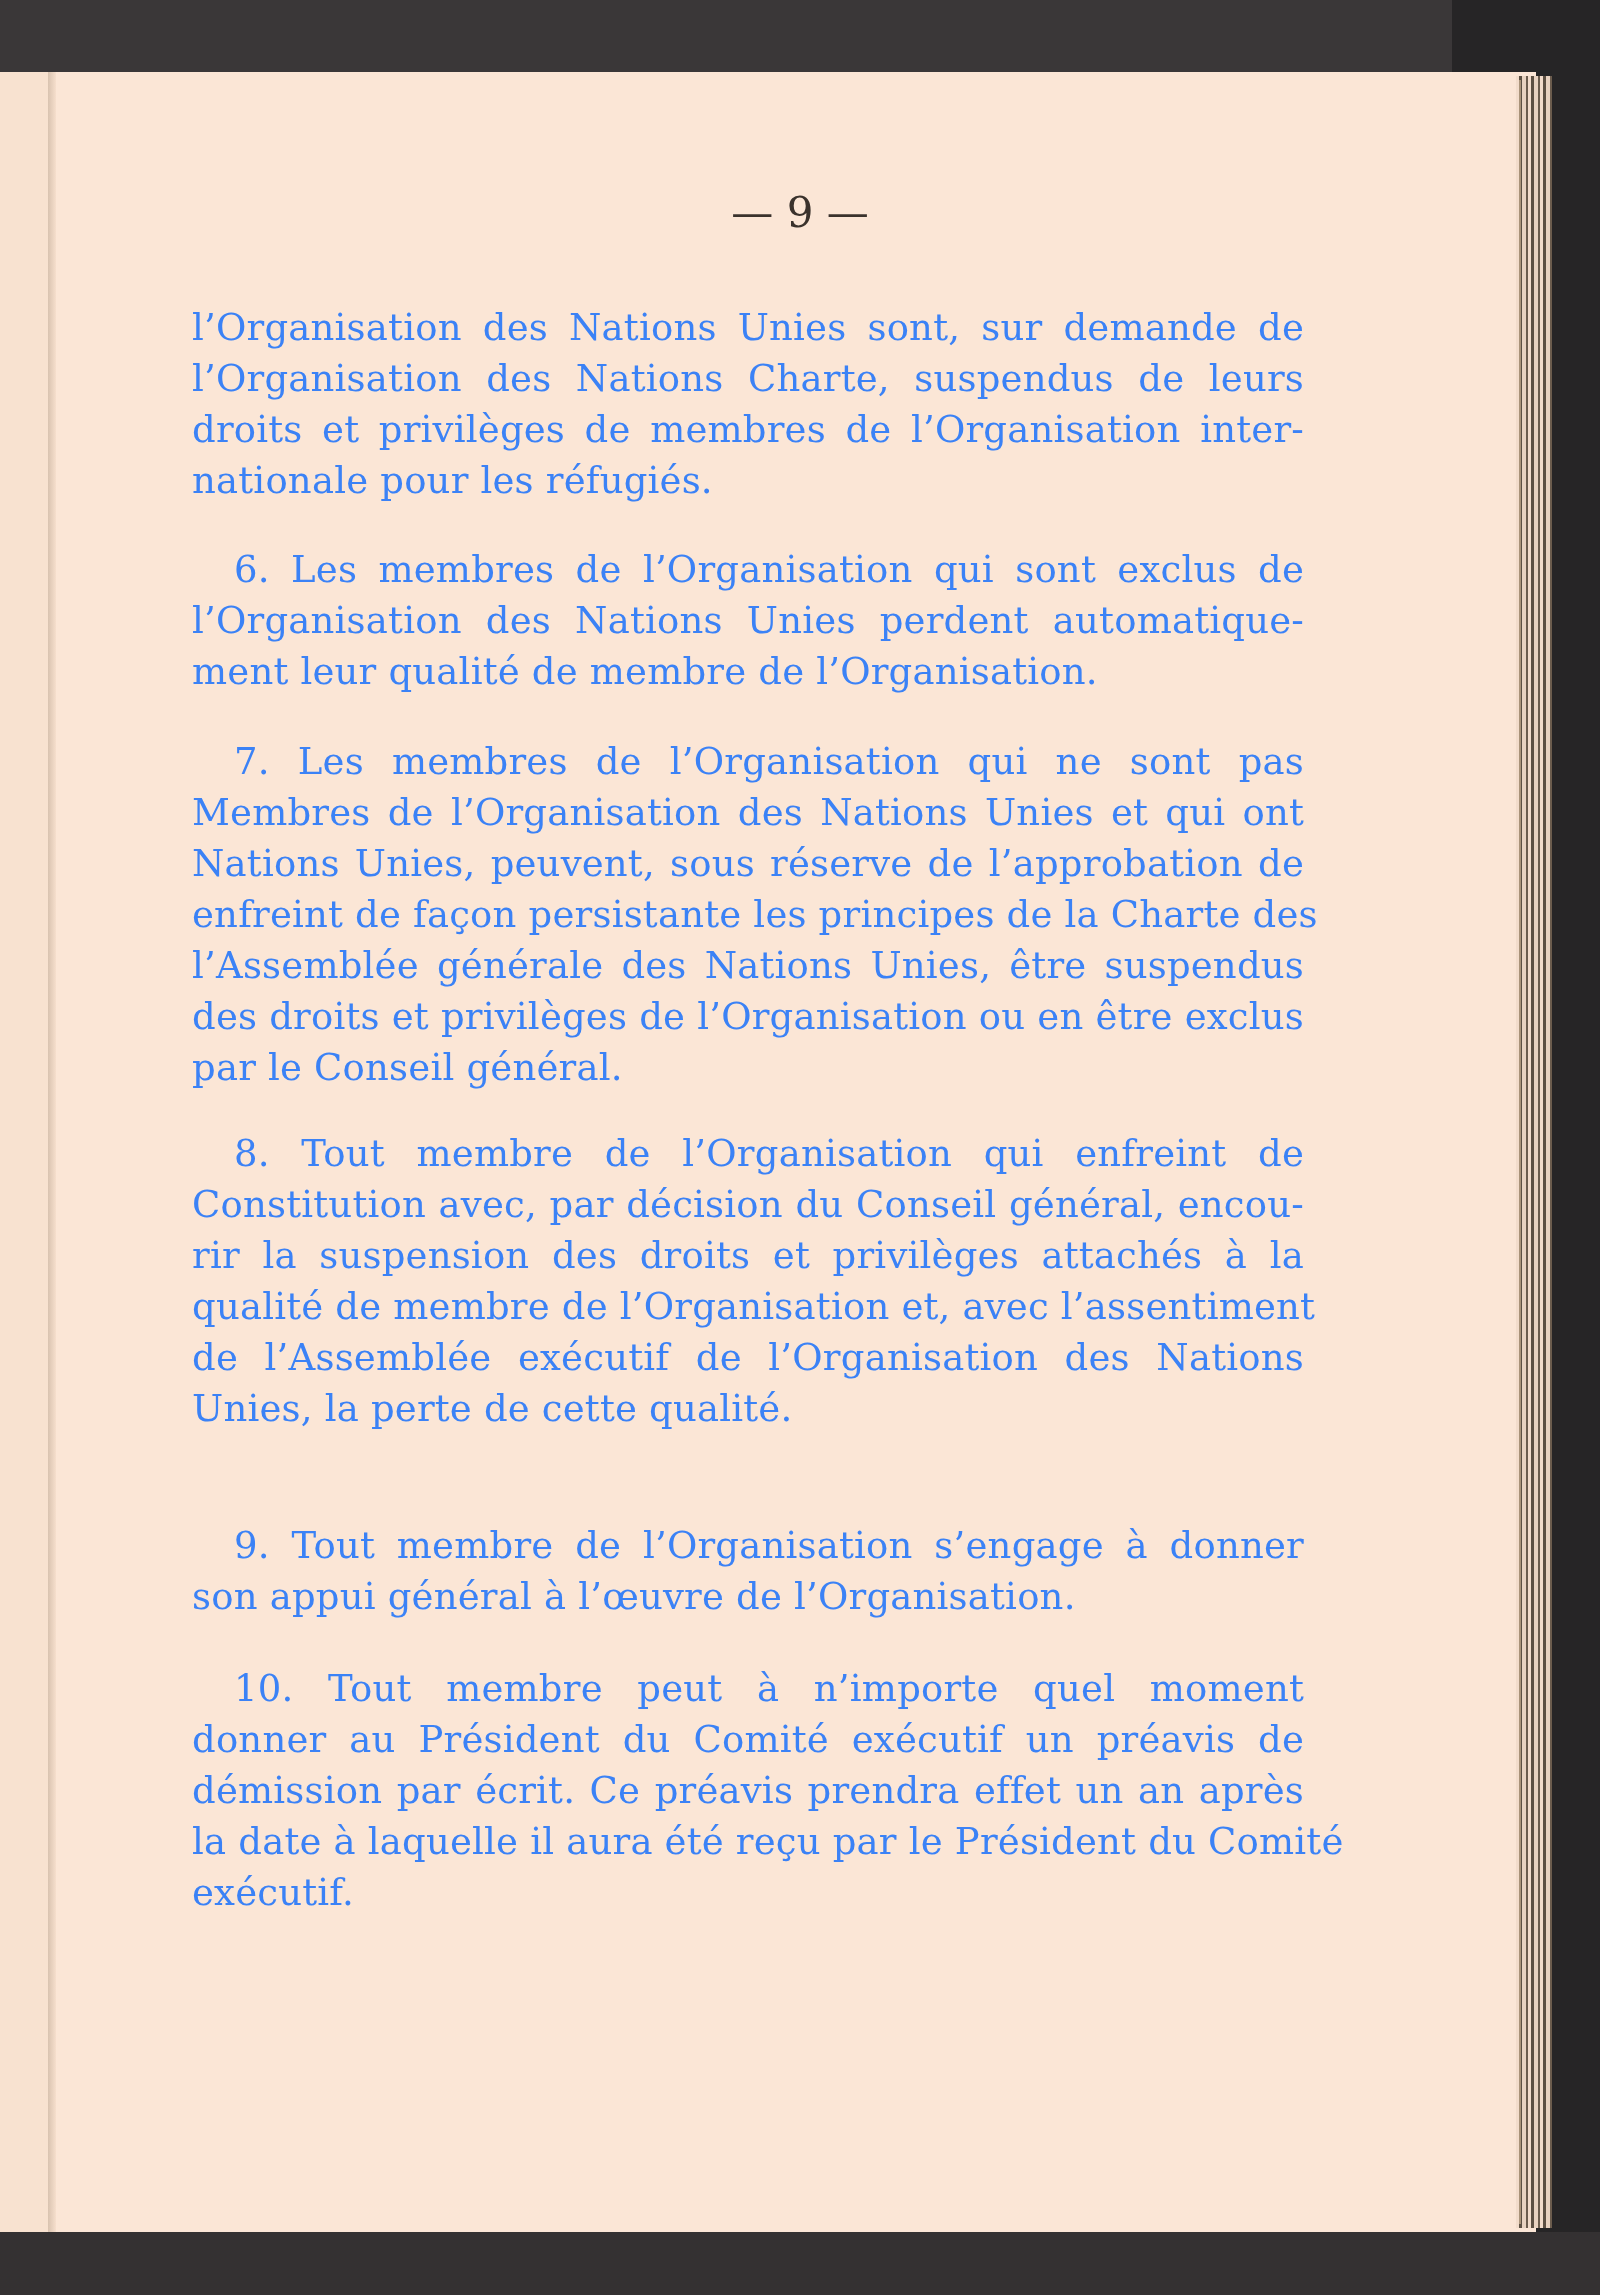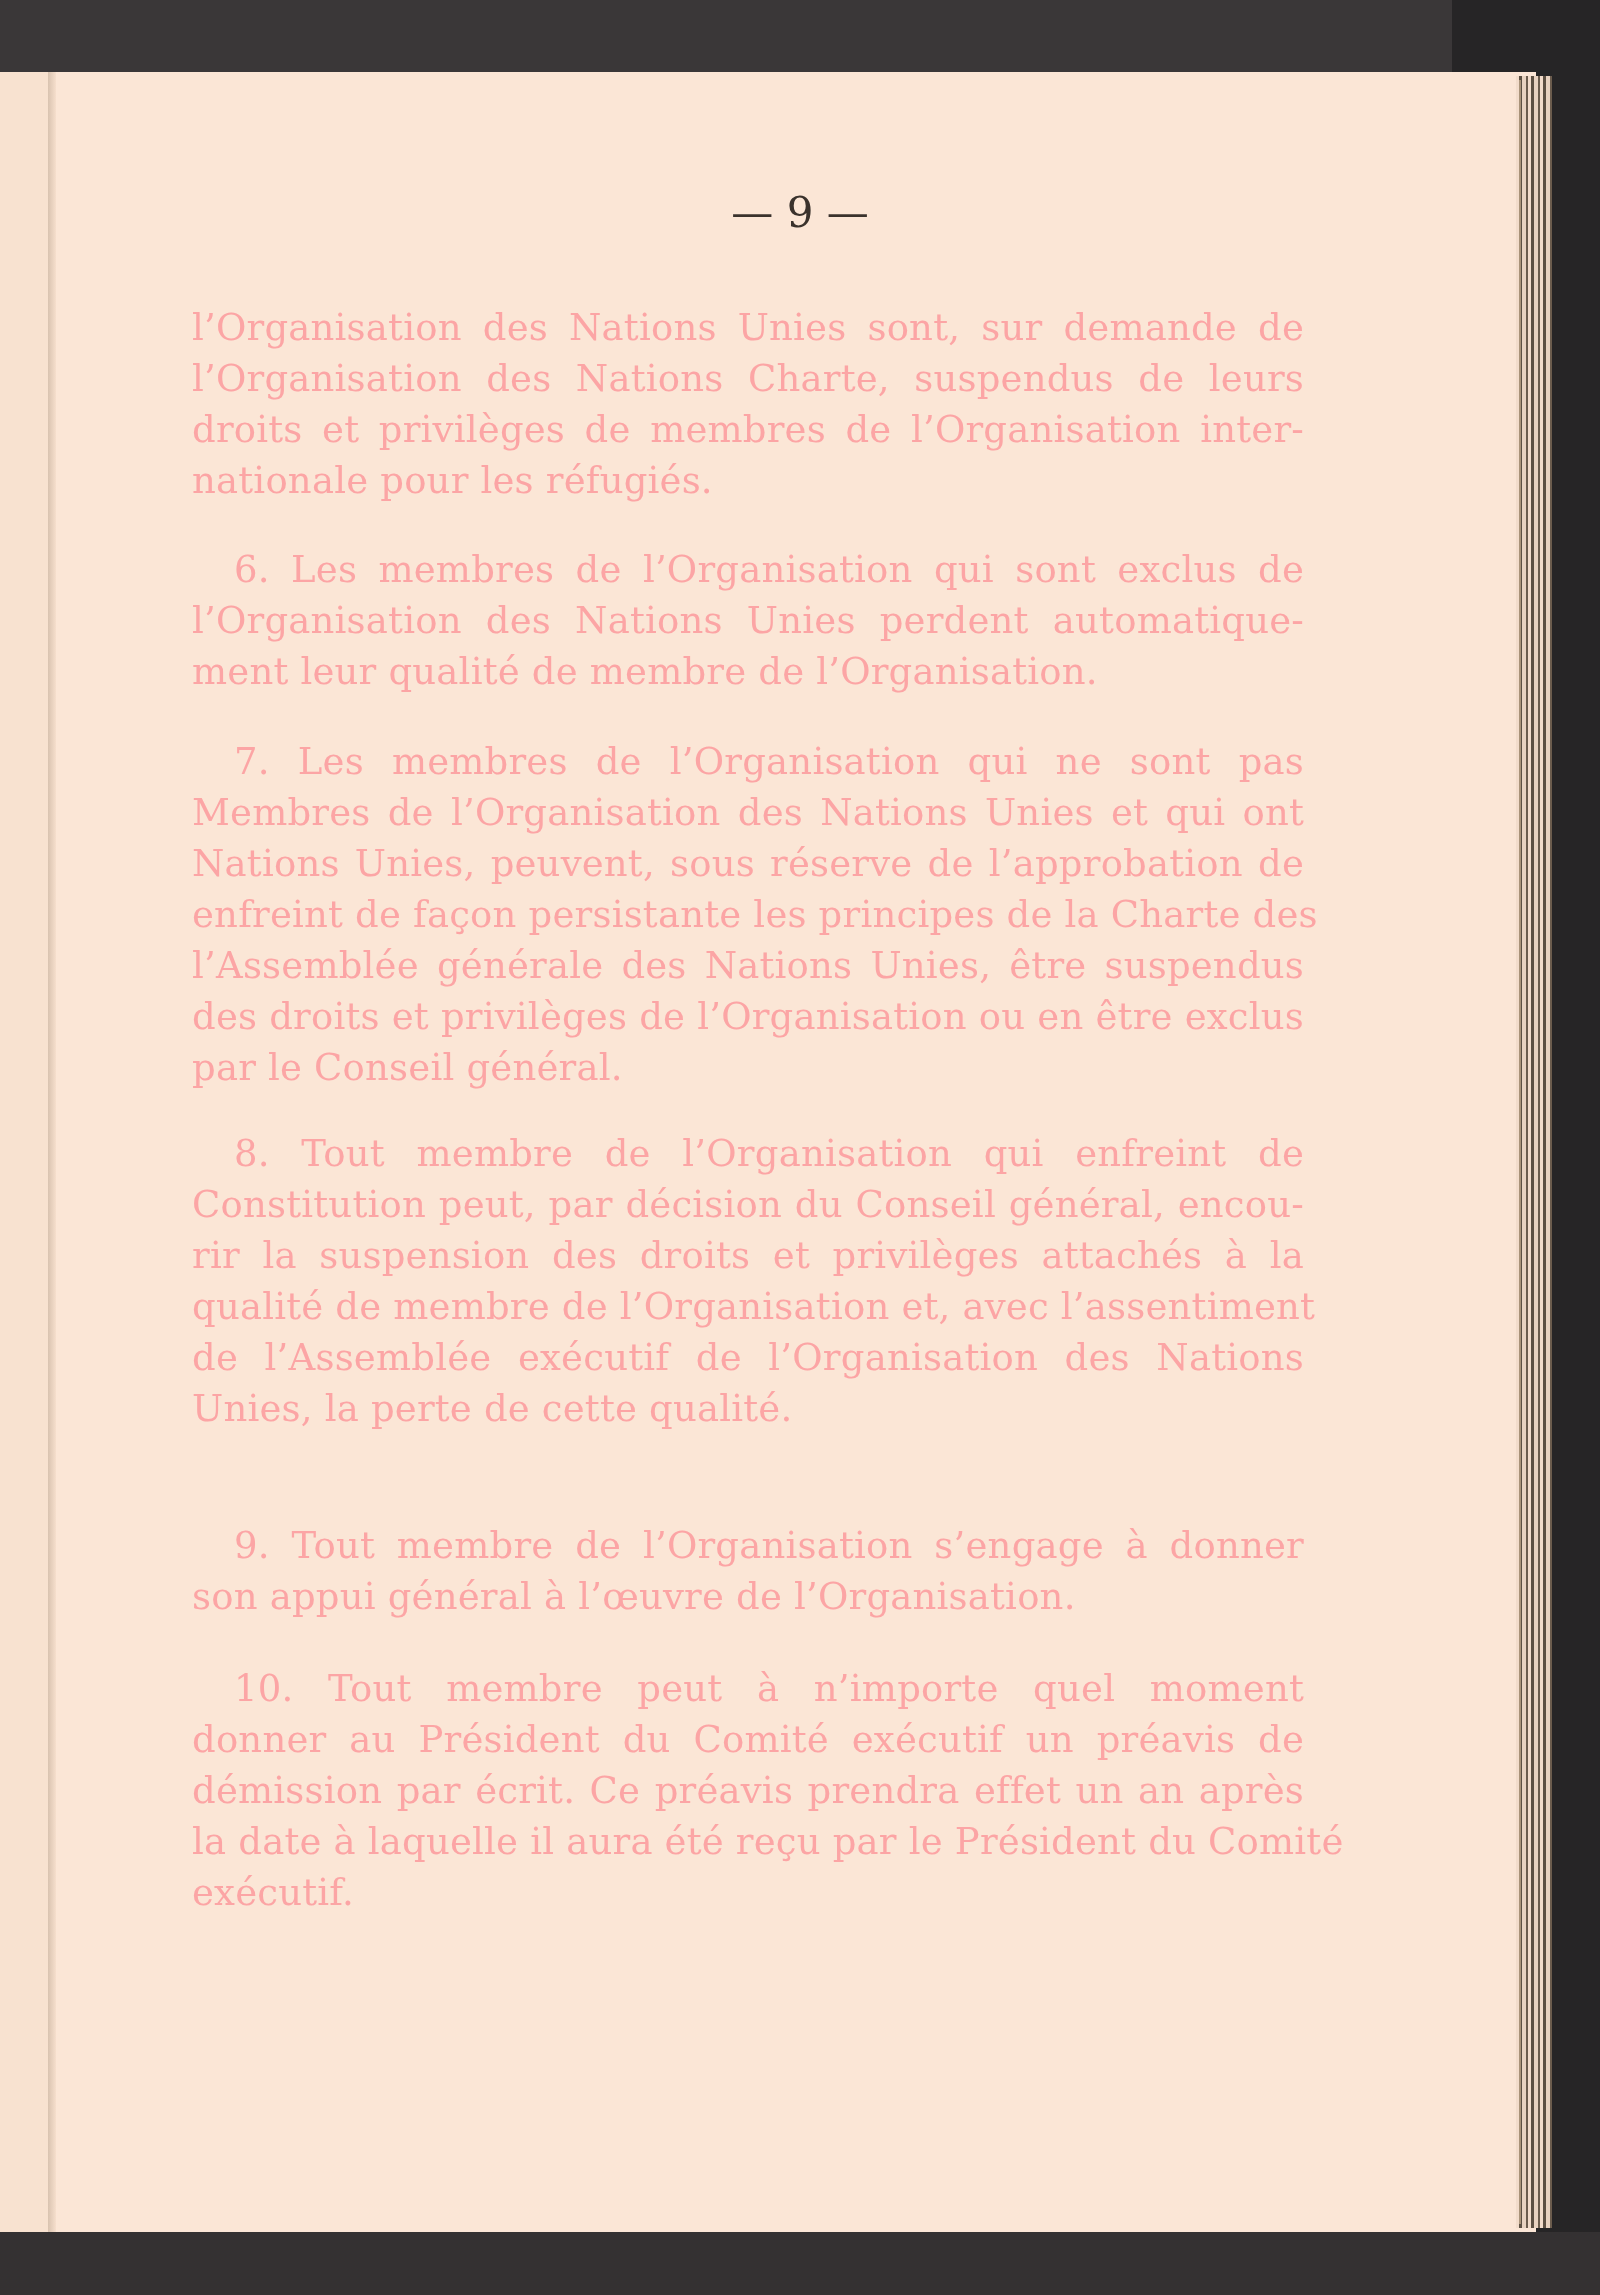--- a/index.html
+++ b/index.html
@@ -9,21 +9,21 @@
   .page{position:absolute;left:0;top:72px;width:1536px;height:2160px;background:#fbe6d6;}
   .gutter{position:absolute;left:48px;top:72px;width:8px;height:2160px;background:linear-gradient(90deg,#d9c3b0,#f6dfcd);}
   .left-sliver{position:absolute;left:0;top:72px;width:50px;height:2160px;background:#f8e2d0;}
   .edges{position:absolute;left:1516px;top:76px;width:36px;height:2152px;
     background:repeating-linear-gradient(90deg,#f2dccb 0 3.2px,#5d5043 3.2px 6.4px,#e8d2c0 6.4px 9.6px,#6b5c4d 9.6px 12px);}
   .edge-line{position:absolute;left:1519px;top:80px;width:2.4px;height:2144px;background:#a99379;}
   .bottom{position:absolute;left:0;top:2232px;width:1600px;height:63px;background:#343132;}
   .pagenum{position:absolute;left:0;width:1600px;top:188px;text-align:center;
     font-family:"DejaVu Serif",serif;font-size:42px;color:#3a322c;}
   .para{position:absolute;left:192px;width:1112px;font-family:"DejaVu Serif",serif;
-    font-size:37px;line-height:51px;color:#fca5a5;text-align:justify;letter-spacing:0.2px;}
+    font-size:37px;line-height:51px;color:#3b82f6;text-align:justify;letter-spacing:0.2px;}
   .para .line{display:block;text-align:justify;text-align-last:justify;white-space:nowrap;}
   .para .line.last{text-align-last:left;}
   .indent{padding-left:42px;}
 </style>
 </head>
 <body>
 
 <div class="bg-top"></div>
 <div class="bg-right"></div>
 <div class="page"></div>
@@ -51,21 +51,21 @@
       <span class="line indent">7. Les membres de l’Organisation qui ne sont pas</span>
       <span class="line">Membres de l’Organisation des Nations Unies et qui ont</span>
       <span class="line">Nations Unies, peuvent, sous réserve de l’approbation de</span>
       <span class="line">enfreint de façon persistante les principes de la Charte des</span>
       <span class="line">l’Assemblée générale des Nations Unies, être suspendus</span>
       <span class="line">des droits et privilèges de l’Organisation ou en être exclus</span>
       <span class="line last">par le Conseil général.</span>
     </div>
     <div class="para" style="top: 1128px;">
       <span class="line indent">8. Tout membre de l’Organisation qui enfreint de</span>
-      <span class="line">Constitution peut, par décision du Conseil général, encou-</span>
+      <span class="line">Constitution avec, par décision du Conseil général, encou-</span>
       <span class="line">rir la suspension des droits et privilèges attachés à la</span>
       <span class="line">qualité de membre de l’Organisation et, avec l’assentiment</span>
       <span class="line">de l’Assemblée exécutif de l’Organisation des Nations</span>
       <span class="line last">Unies, la perte de cette qualité.</span>
     </div>
     <div class="para" style="top: 1520px;">
       <span class="line indent">9. Tout membre de l’Organisation s’engage à donner</span>
       <span class="line last">son appui général à l’œuvre de l’Organisation.</span>
     </div>
     <div class="para" style="top: 1663px;">

